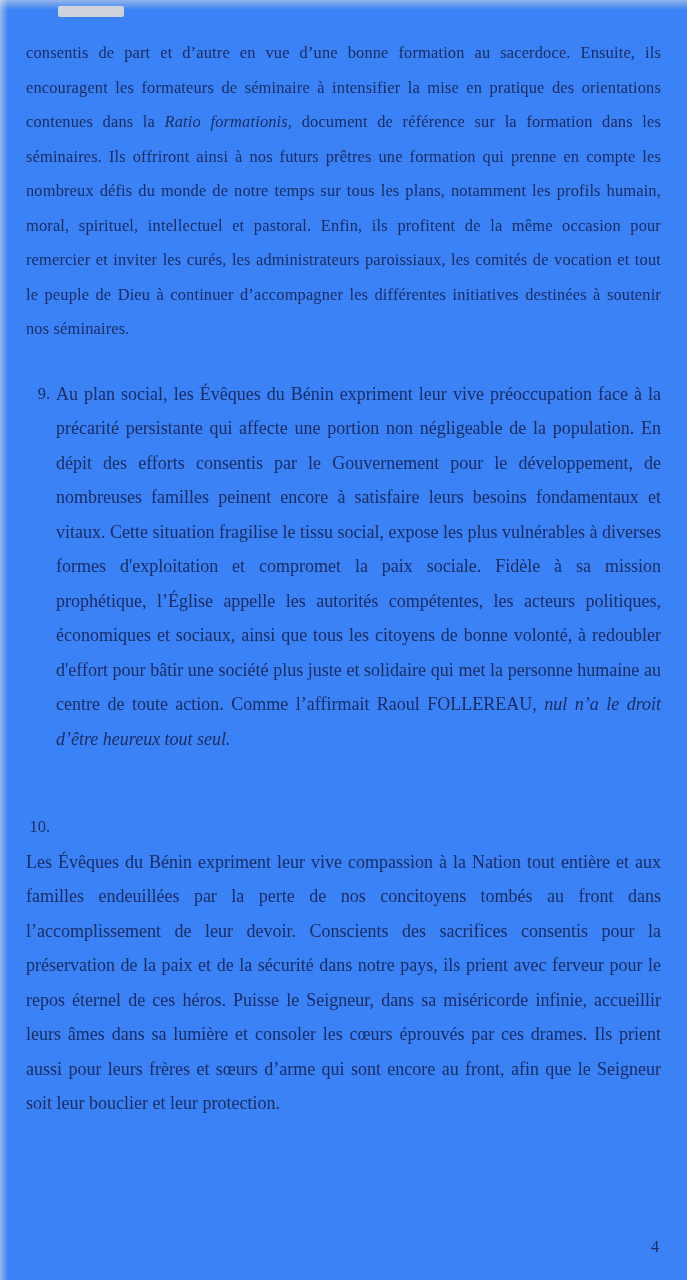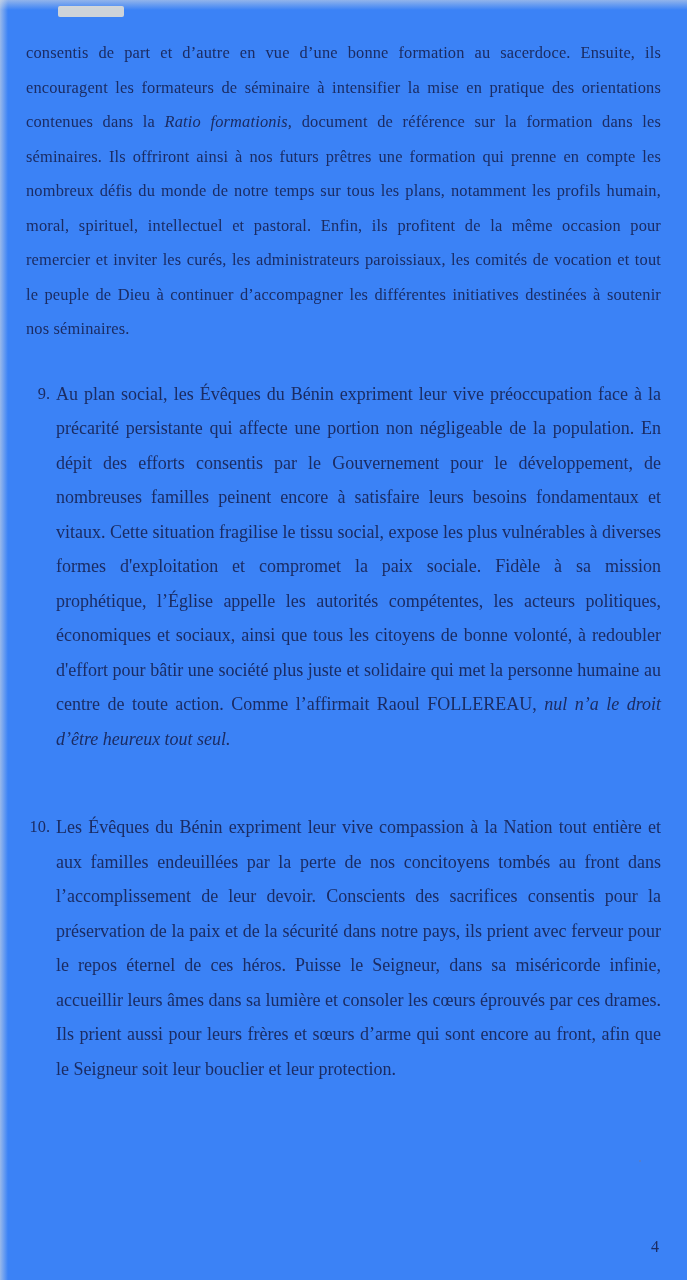--- a/index.html
+++ b/index.html
@@ -65,20 +65,21 @@
   }
   .numbered .body {
     flex: 1 1 auto;
     text-align: justify;
     font-size: 18px;
     line-height: 34.5px;
     color: #1b2c63;
   }
   .numbered.gap-large {
     margin-top: 54px;
+    flex-direction: column;
   }
   i, .it {
     font-style: italic;
   }
   .page-number {
     position: absolute;
     right: 28px;
     bottom: 24px;
     font-size: 16px;
     color: #1b2c63;

